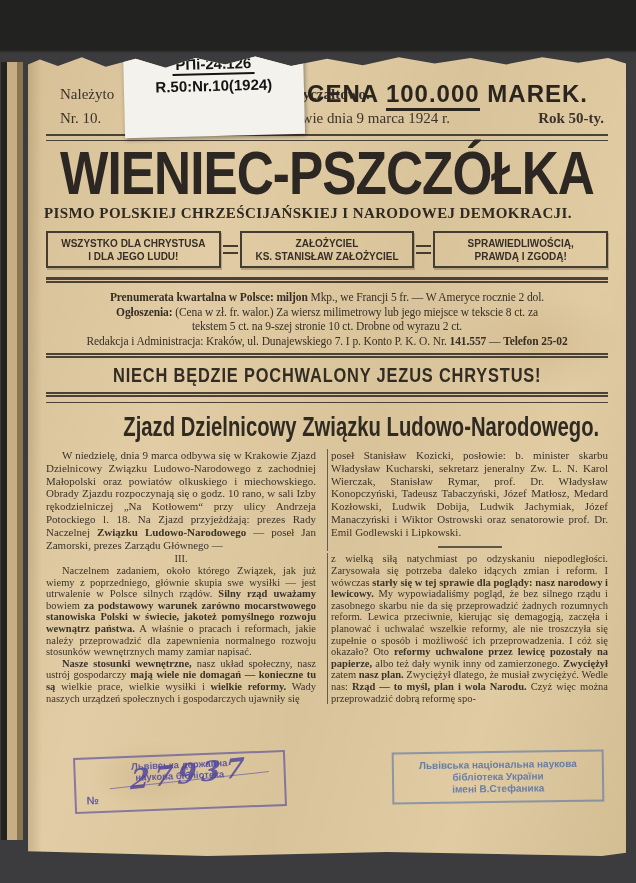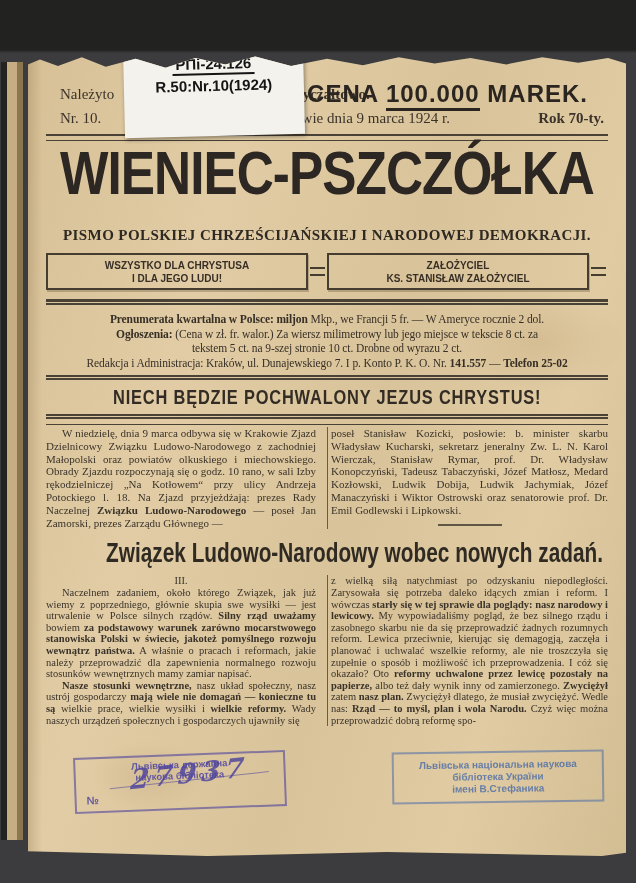--- a/index.html
+++ b/index.html
@@ -60,21 +60,21 @@
   .rule-c{height:5px;border-top:2px solid var(--rule);border-bottom:2px solid var(--rule);margin:5px 2px;}
   .rule-thin{border-top:1px solid var(--rule);margin:2px 2px;}
 
   
   .masthead{text-align:center;margin-top:1px;white-space:nowrap;}
   .masthead .t{
     display:inline-block;font-family:"Liberation Sans",sans-serif;font-weight:bold;
     font-size:54px;letter-spacing:-1px;color:#2c2username722;color:#2c2722;
     transform:scale(.95,1.12);transform-origin:center;
   }
-  .subtitle{text-align:center;font-weight:bold;font-size:15px;letter-spacing:.4px;margin-top:23px;color:#2e2922;}
+  .subtitle{font-weight:bold;font-size:15px;letter-spacing:.4px;margin-top:1px;color:#2e2922;}
 
   .boxes{display:flex;align-items:stretch;margin:9px 2px 0;}
   .mbox{
     border:2px solid #453d30;flex:1;text-align:center;padding:4px 4px 3px;
     font-family:"Liberation Sans",sans-serif;font-weight:bold;font-size:10px;
     line-height:13px;color:#372f26;box-shadow:1px 2px 0 rgba(60,45,20,.25);
   }
   .connector{width:15px;height:9px;align-self:center;border-top:2px solid #453d30;border-bottom:2px solid #453d30;margin:0 2px;flex:none;}
 
   .imprint{margin-top:7px;font-size:11.5px;line-height:14.5px;letter-spacing:-.1px;color:#372f26;}
@@ -133,21 +133,21 @@
 
     <div class="hdr-row1">
       <span class="hdr-partial">Należyto</span>
       <span class="hdr-ryczalt">ryczałtowo.</span>
       <span class="hdr-price"><span>CENA </span><span class="u">100.000</span><span> MAREK.</span></span>
     </div>
 
     <div class="hdr-row2">
       <span class="hdr-nr">Nr. 10.</span>
       <span class="hdr-date">Krakowie dnia 9 marca 1924 r.</span>
-      <span class="hdr-rok">Rok 70-ty.</span>
+      <span class="hdr-rok">Rok 50-ty.</span>
     </div>
 
     <div class="sticker">
       <span class="l1">РПі-24.126</span>
       <div class="l2">R.50:Nr.10(1924)</div>
     </div>
 
     <div class="rule-a"></div>
 
     <div class="masthead">
@@ -159,56 +159,60 @@
       <div class="mbox">
         <div>WSZYSTKO DLA CHRYSTUSA</div>
         <div>I DLA JEGO LUDU!</div>
       </div>
       <div class="connector"></div>
       <div class="mbox">
         <div>ZAŁOŻYCIEL</div>
         <div>KS. STANISŁAW ZAŁOŻYCIEL</div>
       </div>
       <div class="connector"></div>
+      <div class="mbox">
+        <div>SPRAWIEDLIWOŚCIĄ,</div>
+        <div>PRAWDĄ I ZGODĄ!</div>
+      </div>
     </div>
 
     <div class="rule-b"></div>
 
     <div class="imprint">
         <p class="para"><span class="b">Prenumerata kwartalna w Polsce: </span><span class="b">miljon </span><span>Mkp., we Francji 5 fr. — W Ameryce rocznie 2 dol.</span></p>
         <p class="para"><span class="b">Ogłoszenia: </span><span>(Cena w zł. fr. walor.) Za wiersz milimetrowy lub jego miejsce w tekscie 8 ct. za</span></p>
         <p class="para"><span>tekstem 5 ct. na 9-szej stronie 10 ct. Drobne od wyrazu 2 ct.</span></p>
         <p class="para"><span>Redakcja i Administracja: Kraków, ul. Dunajewskiego 7. I p. Konto P. K. O. Nr. </span><span class="b">141.557</span><span> — </span><span class="b">Telefon 25-02</span></p>
       </div>
 
     <div class="rule-c"></div>
 
     <div class="banner">
       <span class="t">NIECH BĘDZIE POCHWALONY JEZUS CHRYSTUS!</span>
     </div>
 
     <div class="rule-c"></div>
     <div class="rule-thin"></div>
 
+    <div class="headline headline1">
+      <span class="t">Zjazd Dzielnicowy Związku Ludowo-Narodowego.</span>
+    </div>
 
     <div class="cols a1">
       <div class="col col-l">
           <p class="para"><span>W niedzielę, dnia 9 marca odbywa się w Krakowie Zjazd Dzielnicowy Związku Ludowo-Narodowego z zachodniej Małopolski oraz powiatów olkuskiego i miechowskiego. Obrady Zjazdu rozpoczynają się o godz. 10 rano, w sali Izby rękodzielniczej „Na Kotłowem“ przy ulicy Andrzeja Potockiego l. 18. Na Zjazd przyjeżdżają: prezes Rady Naczelnej </span><span class="b">Związku Ludowo-Narodowego</span><span> — poseł Jan Zamorski, prezes Zarządu Głównego —</span></p>
         </div>
       <div class="col col-r">
         <div>
             <p class="para noindent"><span>poseł Stanisław Kozicki, posłowie: b. minister skarbu Władysław Kucharski, sekretarz jeneralny Zw. L. N. Karol Wierczak, Stanisław Rymar, prof. Dr. Władysław Konopczyński, Tadeusz Tabaczyński, Józef Matłosz, Medard Kozłowski, Ludwik Dobija, Ludwik Jachymiak, Józef Manaczyński i Wiktor Ostrowski oraz senatorowie prof. Dr. Emil Godlewski i Lipkowski.</span></p>
           </div>
         <div class="end-rule"></div>
       </div>
     </div>
 
-    <div class="headline headline2">
-      <span class="t">Związek Ludowo-Narodowy wobec nowych zadań.</span>
-    </div>
 
     <div class="cols a2">
       <div class="col col-l">
           <p class="para center"><span>III.</span></p>
           <p class="para"><span>Naczelnem zadaniem, około którego Związek, jak już wiemy z poprzedniego, głównie skupia swe wysiłki — jest utrwalenie w Polsce silnych rządów. </span><span class="b">Silny rząd uważamy</span><span> bowiem </span><span class="b">za podstawowy warunek zarówno mocarstwowego stanowiska Polski w świecie, jakoteż pomyślnego rozwoju wewnątrz państwa.</span><span> A właśnie o pracach i reformach, jakie należy przeprowadzić dla zapewnienia normalnego rozwoju stosunków wewnętrznych mamy zamiar napisać.</span></p>
           <p class="para"><span class="b">Nasze stosunki wewnętrzne,</span><span> nasz układ społeczny, nasz ustrój gospodarczy </span><span class="b">mają wiele nie domagań — konieczne tu są</span><span> wielkie prace, wielkie wysiłki i </span><span class="b">wielkie reformy.</span><span> Wady naszych urządzeń społecznych i gospodarczych ujawniły się</span></p>
         </div>
       <div class="col col-r">
           <p class="para noindent"><span>z wielką siłą natychmiast po odzyskaniu niepodległości. Zarysowała się potrzeba daleko idących zmian i reform. I wówczas </span><span class="b">starły się w tej sprawie dla poglądy: nasz narodowy i lewicowy.</span><span> My wypowiadaliśmy pogląd, że bez silnego rządu i zasobnego skarbu nie da się przeprowadzić żadnych rozumnych reform. Lewica przeciwnie, kierując się demagogją, zaczęła i planować i uchwalać wszelkie reformy, ale nie troszczyła się zupełnie o sposób i możliwość ich przeprowadzenia. I cóż się okazało? Oto </span><span class="b">reformy uchwalone przez lewicę pozostały na papierze,</span><span> albo też dały wynik inny od zamierzonego. </span><span class="b">Zwyciężył</span><span> zatem </span><span class="b">nasz plan.</span><span> Zwyciężył dlatego, że musiał zwyciężyć. Wedle nas: </span><span class="b">Rząd — to myśl, plan i wola Narodu.</span><span> Czyż więc można przeprowadzić dobrą reformę spo-</span></p>
         </div>

